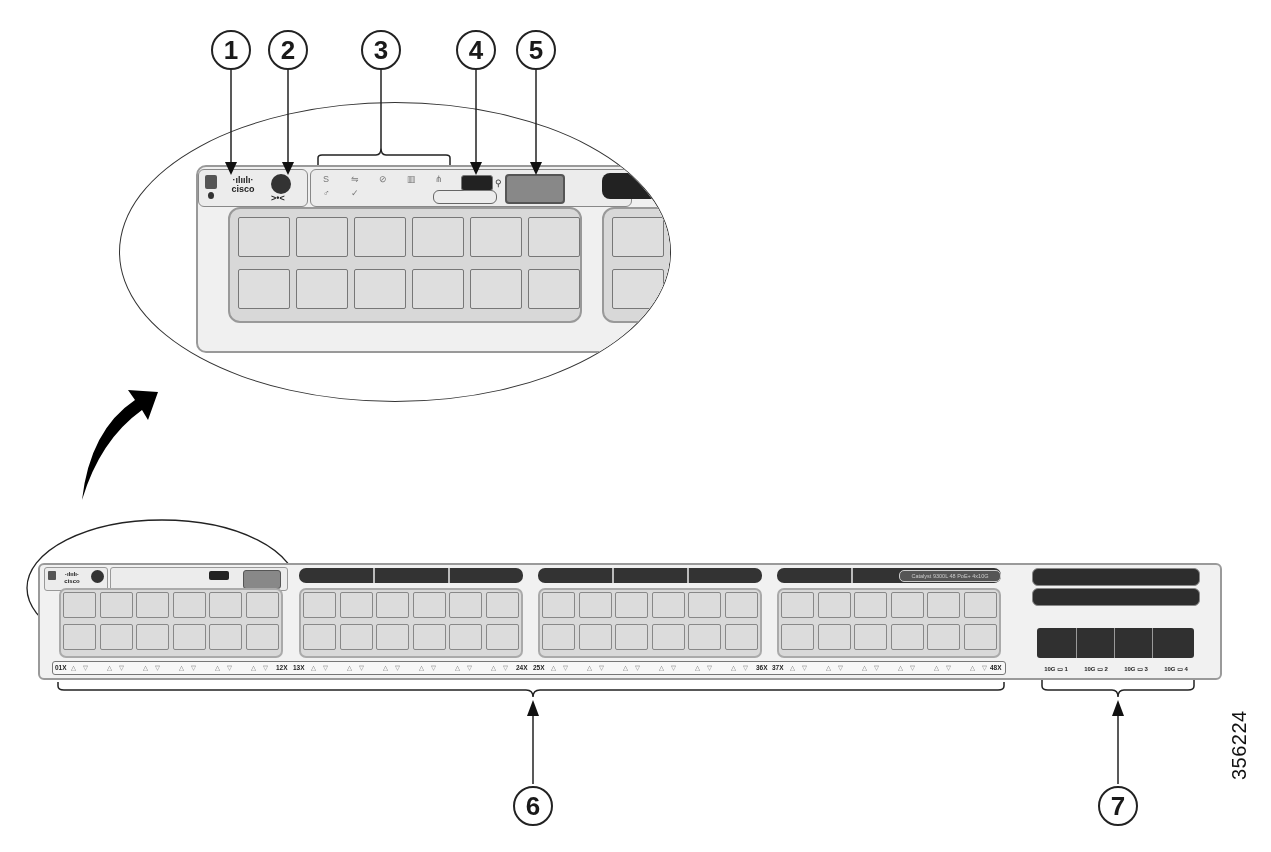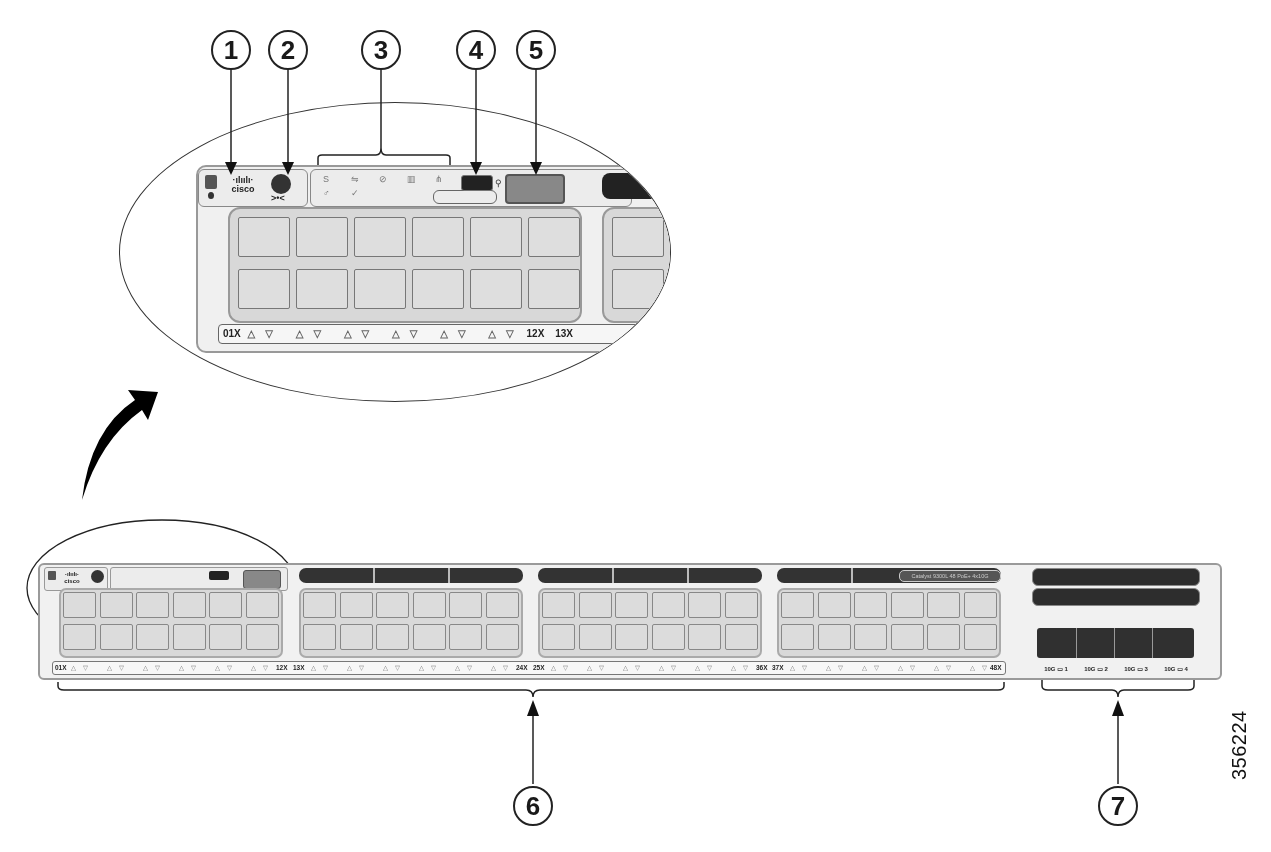--- a/index.html
+++ b/index.html
@@ -77,26 +77,20 @@
     <div class="z-port" style="left:8px;top:60px;"></div>
     <div class="z-port" style="left:66px;top:60px;"></div>
     <div class="z-port" style="left:124px;top:60px;"></div>
     <div class="z-port" style="left:182px;top:60px;"></div>
     <div class="z-port" style="left:240px;top:60px;"></div>
     <div class="z-port" style="left:298px;top:60px;"></div>
   </div>
   <div class="z-block2">
     <div class="z-port" style="left:8px;top:8px;"></div>
     <div class="z-port" style="left:8px;top:60px;"></div>
-  </div>
-  <div class="z-strip">
-    <span style="margin-left:4px;">01X</span>
-    <span style="color:#666;letter-spacing:10px;margin-left:4px;">△▽ △▽ △▽ △▽ △▽ △▽</span>
-    <span>12X</span>
-    <span style="margin-left:8px;">13X</span>
   </div>
 </div>
 
 <svg class="abs" style="left:0;top:0;" width="1271" height="852">
   <g stroke="#222" stroke-width="1.5" fill="none">
     <line x1="231" y1="70" x2="231" y2="165"></line>
     <line x1="288" y1="70" x2="288" y2="165"></line>
     <line x1="381" y1="70" x2="381" y2="148"></line>
     <line x1="476" y1="70" x2="476" y2="165"></line>
     <line x1="536" y1="70" x2="536" y2="165"></line>

